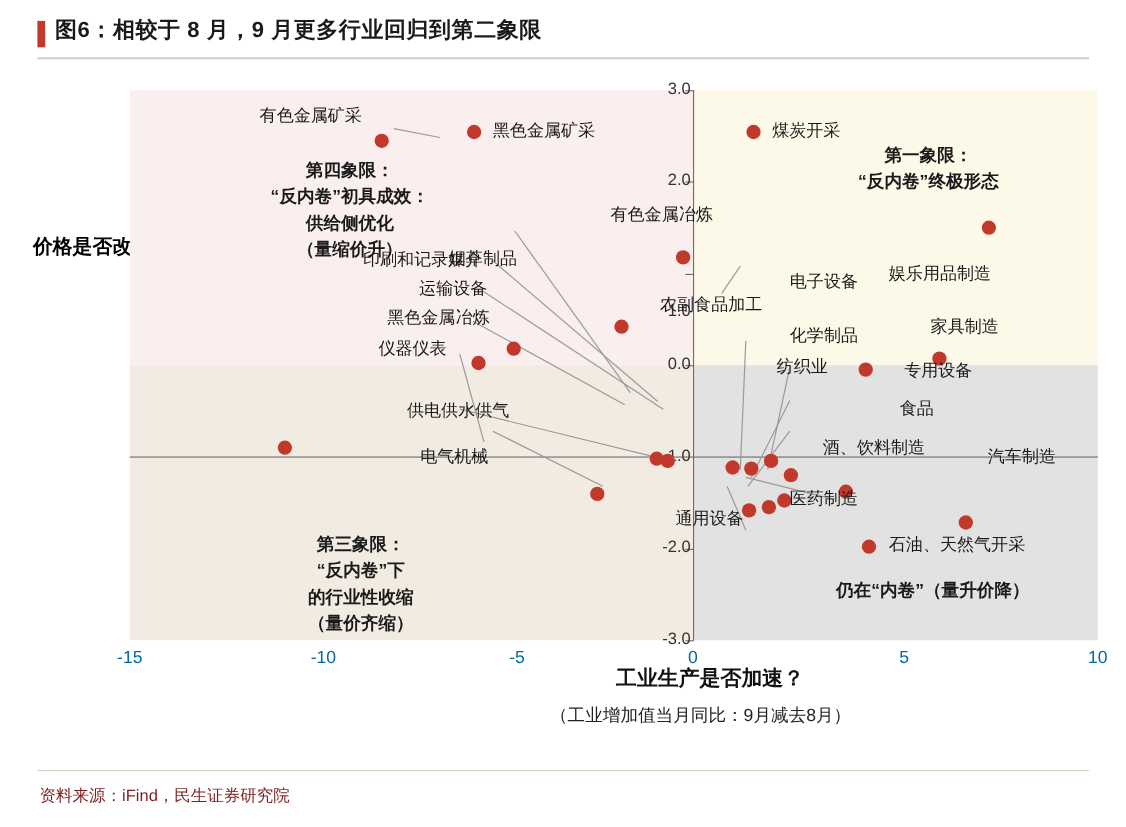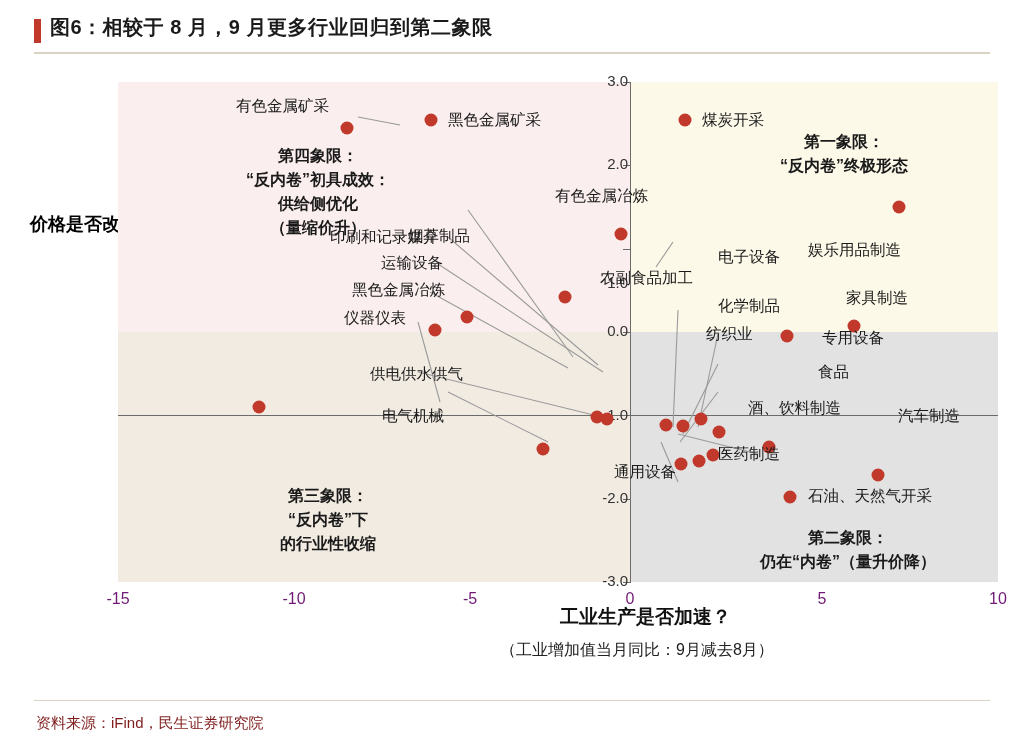--- a/index.html
+++ b/index.html
@@ -17,21 +17,21 @@
   #q4{left:0;top:0;width:512px;height:250px;background:#fbeeee;}
   #q1{left:512px;top:0;width:368px;height:250px;background:#fdf9e9;}
   #q3{left:0;top:250px;width:512px;height:250px;background:#f2ebe2;}
   #q2{left:512px;top:250px;width:368px;height:250px;background:#e2e2e2;}
 
   #yaxis{position:absolute;left:512px;top:0;width:1px;height:500px;background:#6b6b6b;}
   #xaxis{position:absolute;left:0;top:333.333px;width:880px;height:1px;background:#6b6b6b;}
 
   .ytick{position:absolute;width:8px;height:1px;background:#6b6b6b;left:505px;}
   .ytlab{position:absolute;font-size:15px;color:#333;text-align:right;width:60px;}
-  .xtlab{position:absolute;font-size:16px;color:#701a75;text-align:center;width:60px;top:508px;}
+  .xtlab{position:absolute;font-size:16px;color:#0369a1;text-align:center;width:60px;top:508px;}
 
   .dot{position:absolute;width:13px;height:13px;border-radius:50%;background:#c0392b;transform:translate(-50%,-50%);}
 
   .lbl{position:absolute;font-size:15.5px;color:#1a1a1a;white-space:nowrap;line-height:1.25;}
   .quadlbl{position:absolute;font-size:16px;font-weight:bold;color:#1a1a1a;text-align:center;line-height:1.5;white-space:nowrap;}
   #ylabwrap{position:absolute;left:30px;top:212px;display:flex;flex-direction:row;}
   #xlabel{position:absolute;left:560px;top:604px;font-size:19px;font-weight:bold;color:#111;}
   #xsub{position:absolute;left:500px;top:640px;font-size:16px;color:#222;}
 
   svg.leader{position:absolute;left:0;top:0;width:880px;height:500px;overflow:visible;pointer-events:none;}
@@ -161,22 +161,22 @@
 
   <div class="quadlbl" style="left:586px;top:48px;width:280px;">
     <div>第一象限：</div>
     <div>“反内卷”终极形态</div>
   </div>
 
   <div class="quadlbl" style="left:70px;top:402px;width:280px;">
     <div>第三象限：</div>
     <div>“反内卷”下</div>
     <div>的行业性收缩</div>
+    <div>（量价齐缩）</div>
   </div>
 
   <div class="quadlbl" style="left:580px;top:444px;width:300px;">
-    <div>第二象限：</div>
     <div>仍在“内卷”（量升价降）</div>
   </div>
 </div>
 
 <div id="footer-rule"></div>
 <div id="footer">资料来源：iFind，民生证券研究院</div>
 
 </body></html>

